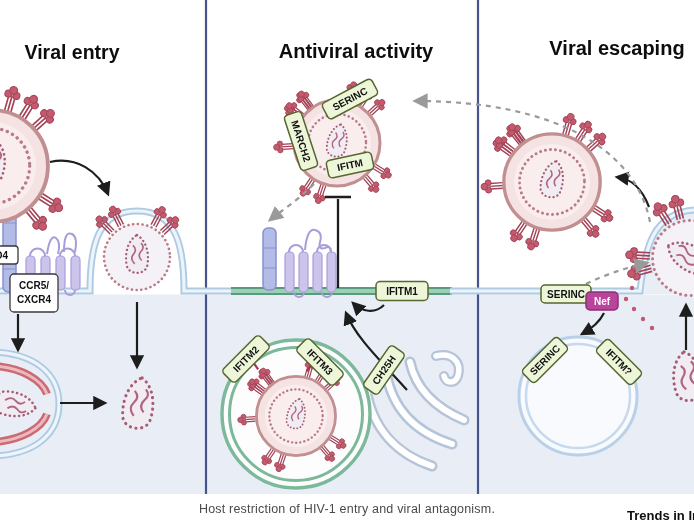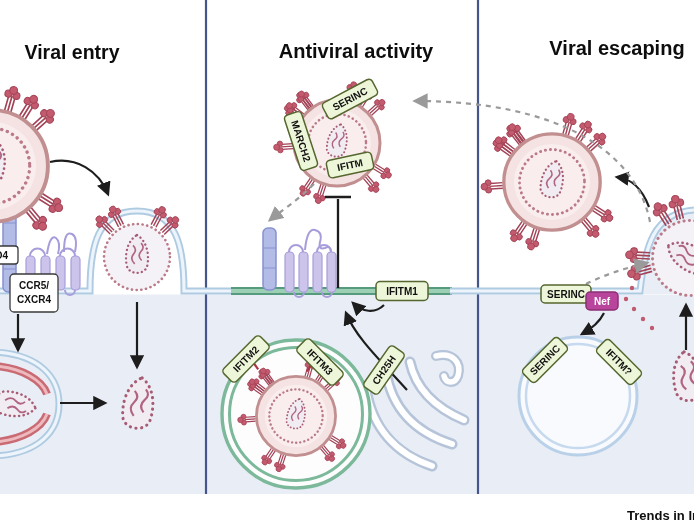--- a/index.html
+++ b/index.html
@@ -245,15 +245,16 @@
   <g transform="translate(619,362) rotate(45)">
     <rect x="-25" y="-9" width="50" height="18" rx="4" fill="#edf6d8" stroke="#55662f" stroke-width="1.5"></rect>
     <text x="0" y="3.5" font-size="10" font-weight="bold" text-anchor="middle" fill="#111">IFITM?</text>
   </g>
 
   <text x="72" y="59" font-size="19.5" font-weight="bold" fill="#0d0d0d" text-anchor="middle">Viral entry</text>
   <text x="356" y="58" font-size="20" font-weight="bold" fill="#0d0d0d" text-anchor="middle">Antiviral activity</text>
   <text x="617" y="55" font-size="20" font-weight="bold" fill="#0d0d0d" text-anchor="middle">Viral escaping</text>
 </svg>
 
+  <div class="caption">Host restriction of HIV-1 entry and viral antagonism.</div>
   <div class="brand">Trends in Immunology</div>
 
 </div>
 
 </body></html>

